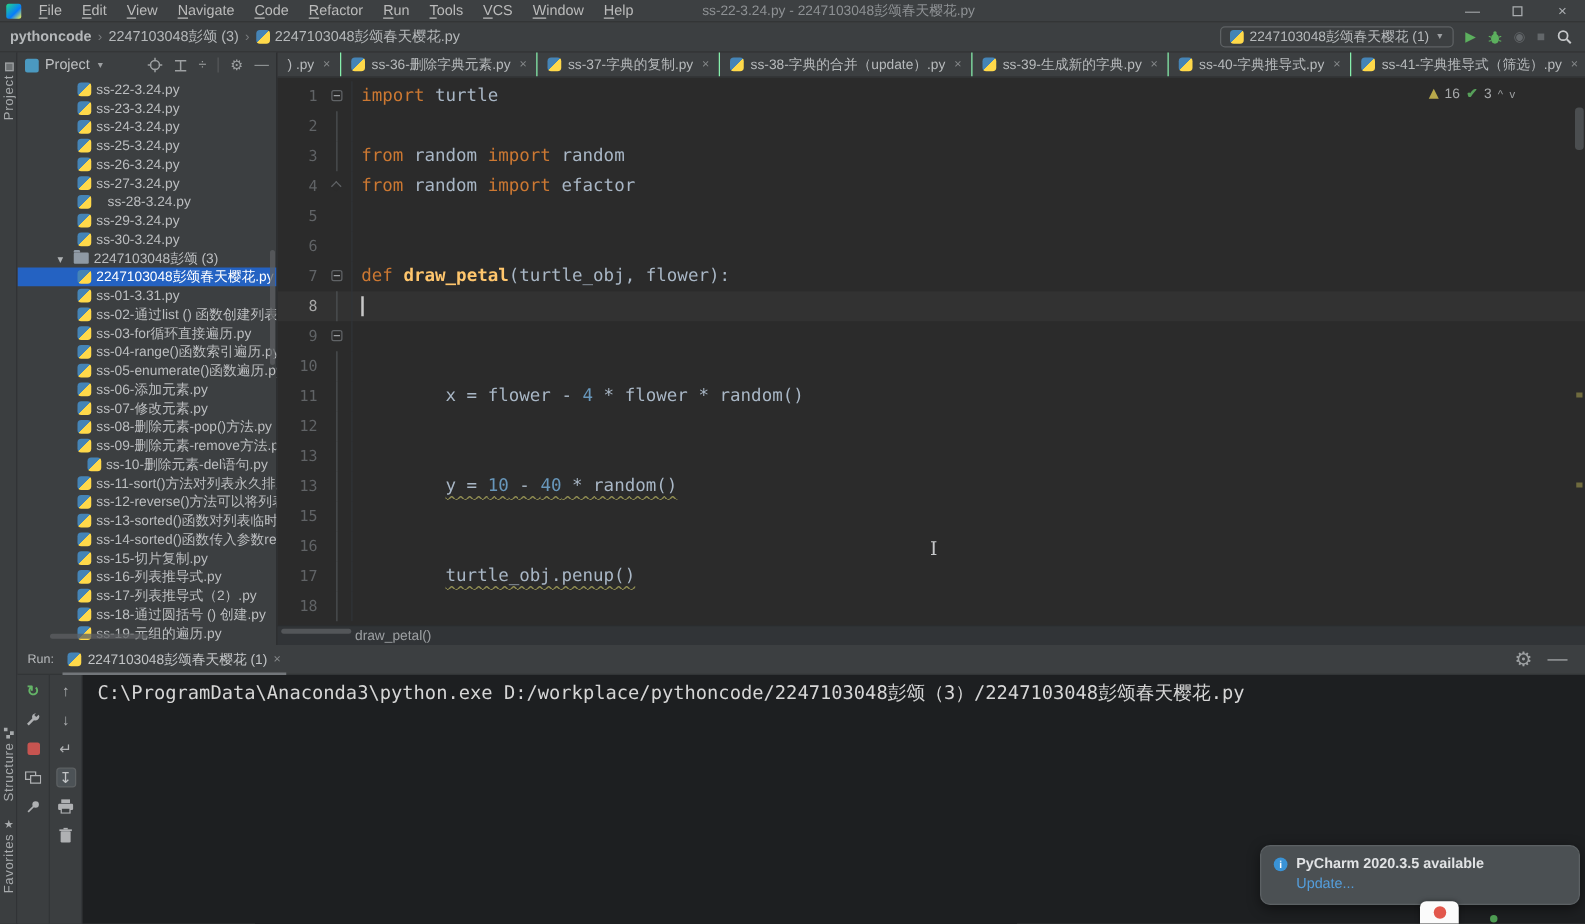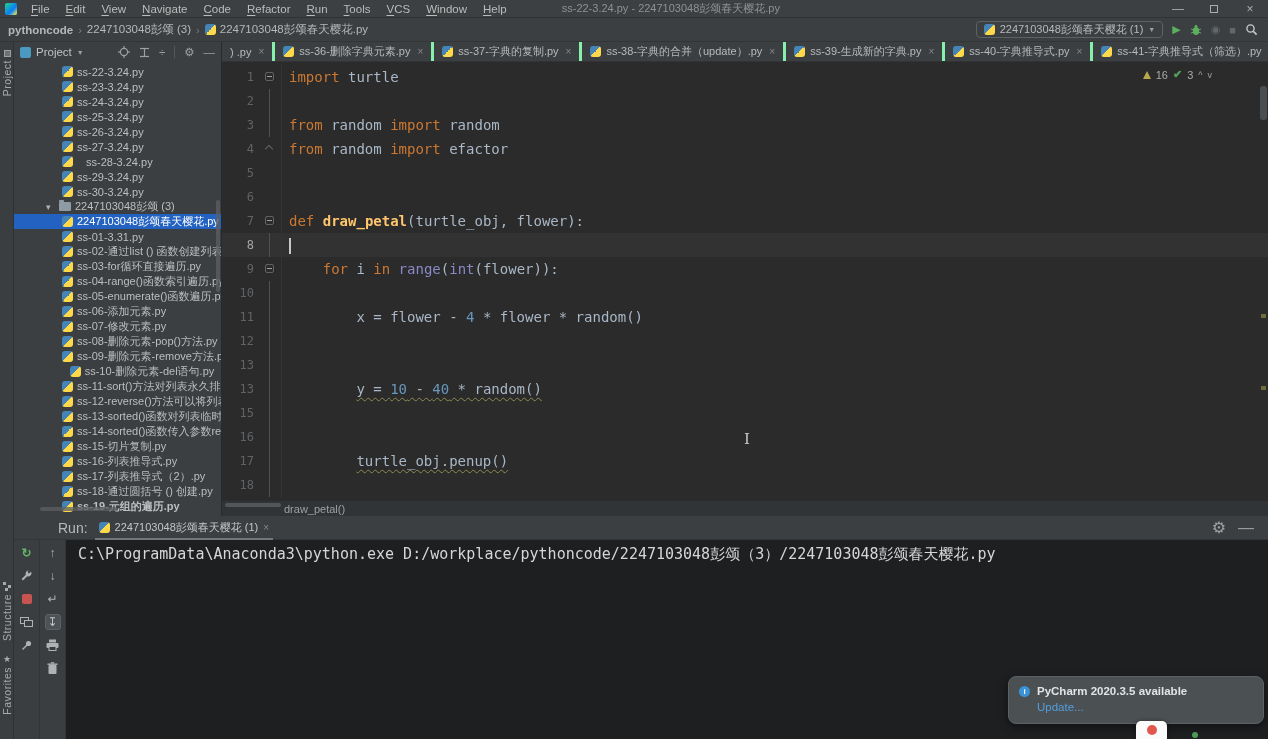--- a/index.html
+++ b/index.html
@@ -53,21 +53,21 @@
   .tree{position:absolute;left:0;top:22px;width:208px;}
   .tree-row{height:15px;display:flex;align-items:center;gap:4px;font-size:11px;color:#bcbec0;white-space:nowrap;overflow:hidden;}
   .tree-row.selected{background:#2462c2;color:#ffffff;}
   .tree-chevron{font-size:9px;color:#b0b3b5;width:9px;flex:none;}
   .pp-vscroll{position:absolute;right:1px;top:158px;width:4px;height:92px;background:#5c5f61;border-radius:2px;opacity:.75;}
   .pp-hscroll{position:absolute;left:26px;bottom:5px;width:78px;height:4px;background:#5c5f61;border-radius:2px;opacity:.75;}
 
   
   .editor{position:absolute;left:222px;top:42px;width:1046px;height:474px;background:#2b2b2b;}
   .tabs{position:absolute;left:0;top:0;width:1046px;height:20px;background:#3c3f41;display:flex;align-items:stretch;border-bottom:1px solid #313335;}
-  .tab{display:flex;align-items:center;gap:5px;padding:0 8px;font-size:11px;color:#b7babc;border-right:3px solid #86efac;white-space:nowrap;}
+  .tab{display:flex;align-items:center;gap:5px;padding:0 8px;font-size:11px;color:#b7babc;border-right:1px solid #86efac;white-space:nowrap;}
   .tab .x{color:#85888a;font-size:10px;margin-left:2px;}
   .code-area{position:absolute;left:0;top:20px;width:1046px;height:438px;overflow:hidden;padding-top:3px;}
   .code-line{height:24px;display:flex;align-items:center;font-family:"DejaVu Sans Mono",monospace;font-size:14px;}
   .code-line.cur{background:#323232;}
   .code-line.cur .ln{color:#a7a7a7;}
   .ln{width:36px;flex:none;text-align:right;color:#606366;font-size:12px;padding-right:4px;}
   .fold{width:24px;flex:none;height:24px;position:relative;border-right:1px solid #313438;}
   .fold.fl::after{content:"";position:absolute;left:11px;top:0;width:1px;height:24px;background:#4e5254;}
   .fold-minus{position:absolute;left:7px;top:7px;width:9px;height:9px;border:1px solid #606366;border-radius:2px;background:#2b2b2b;z-index:1;}
   .fold-minus::before{content:"";position:absolute;left:1px;top:3px;width:5px;height:1px;background:#9da0a2;}
@@ -86,21 +86,21 @@
   .insp-nav{color:#9da0a2;font-size:9px;}
   .ed-scroll{position:absolute;right:1px;top:24px;width:7px;height:34px;background:#4b4e50;border-radius:3px;}
   .stripe-mark{position:absolute;right:2px;width:5px;height:4px;background:#6f6b3e;}
   .ed-crumb{position:absolute;left:0;bottom:0;width:1046px;height:16px;background:#313437;display:flex;align-items:center;font-size:11px;color:#9da0a3;padding-left:62px;border-top:1px solid #2a2c2e;}
   .ed-hscroll{position:absolute;left:3px;top:2px;width:56px;height:4px;background:#5c5f61;border-radius:2px;opacity:.8;}
   .ibeam{position:absolute;left:522px;top:368px;font-family:"DejaVu Serif",serif;font-size:15px;color:#c6c8ca;}
 
   
   .run-panel{position:absolute;left:14px;top:516px;width:1254px;height:223px;background:#3c3f41;}
   .run-header{height:24px;display:flex;align-items:center;gap:7px;padding:0 8px;border-bottom:1px solid #323537;}
-  .run-label{font-size:14px;color:#b7babc;margin-left:36px;}
+  .run-label{font-size:10px;color:#b7babc;}
   .run-tab{display:flex;align-items:center;gap:5px;font-size:11px;color:#c3c5c7;position:relative;height:24px;padding:0 4px;}
   .run-tab::after{content:"";position:absolute;left:0;bottom:0;height:2px;width:100%;background:#72767a;}
   .run-tab .x{color:#85888a;font-size:10px;}
   .run-tools{margin-left:auto;display:flex;align-items:center;gap:12px;color:#9da0a2;padding-right:6px;}
   .run-body{position:absolute;left:0;top:24px;width:1254px;height:199px;display:flex;}
   .rt-col{width:26px;background:#3b3e40;border-right:1px solid #323537;display:flex;flex-direction:column;align-items:center;padding-top:5px;gap:7px;flex:none;}
   .rt-ic{width:16px;height:16px;display:flex;align-items:center;justify-content:center;font-size:12px;color:#afb1b3;}
   .rt-ic.green{color:#64b467;font-weight:bold;}
   .rt-ic.red .sq{width:10px;height:10px;background:#c75450;border-radius:2px;}
   .rt-ic.boxed{background:#4c5256;border:1px solid #5d6163;border-radius:3px;color:#c3c5c7;}
@@ -337,21 +337,21 @@
           <span>ss-16-列表推导式.py</span>
         </div>
         <div class="tree-row" style="padding-left: 48px;">
           <span class="pyico"></span>
           <span>ss-17-列表推导式（2）.py</span>
         </div>
         <div class="tree-row" style="padding-left: 48px;">
           <span class="pyico"></span>
           <span>ss-18-通过圆括号 () 创建.py</span>
         </div>
-        <div class="tree-row" style="padding-left: 48px; font-weight: bold;">
+        <div class="tree-row" style="padding-left: 48px;">
           <span class="pyico"></span>
           <span>ss-19-元组的遍历.py</span>
         </div>
       </div>
     <div class="pp-vscroll"></div>
     <div class="pp-hscroll"></div>
   </div>
 
   <div class="editor">
     <div class="tabs" id="tabs">
@@ -435,21 +435,20 @@
         <div class="code-line cur">
           <span class="ln">8</span>
           <span class="fold fl"></span>
           <span class="ctext"><span class="caret"></span></span>
         </div>
         <div class="code-line">
           <span class="ln">9</span>
           <span class="fold">
             <span class="fold-minus"></span>
           </span>
-          <span class="ctext"><span class="tk-pl">    </span><span class="tk-kw">for</span><span class="tk-pl"> i </span><span class="tk-kw">in</span><span class="tk-pl"> </span><span class="tk-bi">range</span><span class="tk-pl">(</span><span class="tk-bi">int</span><span class="tk-pl">(flower)):</span></span>
         </div>
         <div class="code-line">
           <span class="ln">10</span>
           <span class="fold fl"></span>
           <span class="ctext"></span>
         </div>
         <div class="code-line">
           <span class="ln">11</span>
           <span class="fold fl"></span>
           <span class="ctext"><span class="tk-pl">        x = flower - </span><span class="tk-num">4</span><span class="tk-pl"> * flower * random()</span></span>

